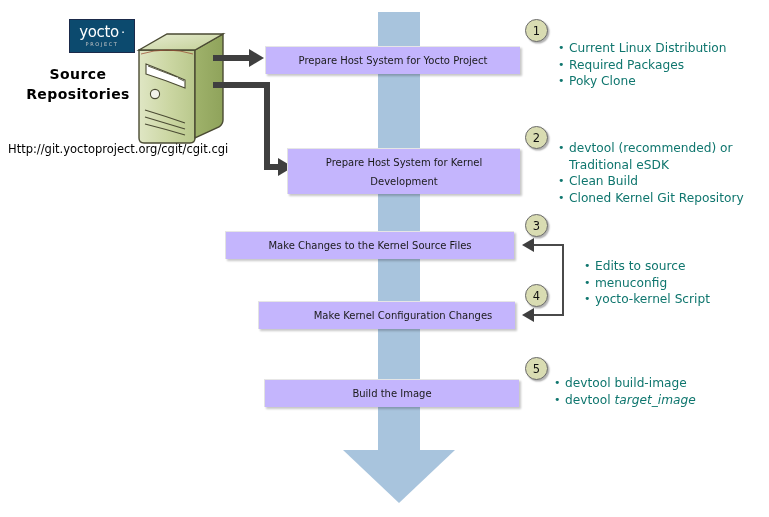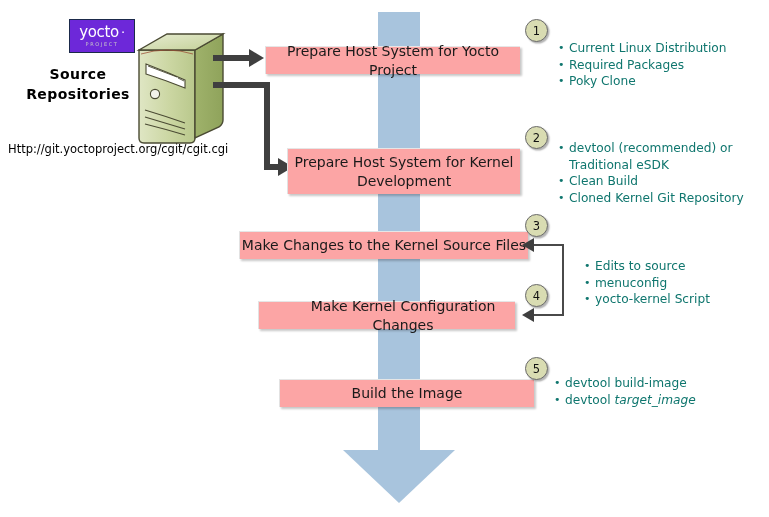--- a/index.html
+++ b/index.html
@@ -19,21 +19,21 @@
     background: #ffffff;
   }
 
   
   .logo-box {
     position: absolute;
     left: 69px;
     top: 19px;
     width: 66px;
     height: 34px;
-    background: #6d28d9;
+    background: #0c4a6e;
     border: 1px solid #1b2a4a;
     box-sizing: border-box;
     display: flex;
     flex-direction: column;
     align-items: center;
     justify-content: center;
     line-height: 1;
   }
   .logo-word {
     color: #ffffff;
@@ -90,29 +90,29 @@
     width: 0;
     height: 0;
     border-left: 56px solid transparent;
     border-right: 56px solid transparent;
     border-top: 53px solid #a8c4dd;
   }
 
   
   .pbox {
     position: absolute;
-    background: #fca5a5;
+    background: #c4b5fd;
     border-top: 1px solid #e6e6e6;
     border-left: 1px solid #e2e2e2;
     box-shadow: 2px 2px 2px rgba(0,0,0,0.22);
     display: flex;
     align-items: center;
     justify-content: center;
     text-align: center;
-    font-size: 14px;
+    font-size: 10px;
     color: #1a1a1a;
     line-height: 19px;
     box-sizing: border-box;
   }
 
   
   .dk { position: absolute; background: #3f3f3f; }
   .dk-arrow {
     position: absolute;
     width: 0; height: 0;
@@ -255,21 +255,21 @@
   </div>
   <div class="notes" style="left:556px; top:140px;">
     <ul>
       <li class="b">devtool (recommended) or</li>
       <li class="cont">Traditional eSDK</li>
       <li class="b">Clean Build</li>
       <li class="b">Cloned Kernel Git Repository</li>
     </ul>
   </div>
 
-  <div class="pbox" style="left:239px; top:231px; width:289px; height:28px;">
+  <div class="pbox" style="left:225px; top:231px; width:289px; height:28px;">
     <span>Make Changes to the Kernel Source Files</span>
   </div>
   <div class="step" style="left:525px; top:214px;">
     <span>3</span>
   </div>
 
   <div class="pbox" style="left:258px; top:301px; width:257px; height:28px;padding-left:32px;">
     <span>Make Kernel Configuration Changes</span>
   </div>
   <div class="step" style="left:525px; top:284px;">
@@ -283,21 +283,21 @@
   <div class="fb-arrow" style="left:522px; top:308px;"></div>
 
   <div class="notes" style="left:582px; top:258px;">
     <ul>
       <li class="b">Edits to source</li>
       <li class="b">menuconfig</li>
       <li class="b">yocto-kernel Script</li>
     </ul>
   </div>
 
-  <div class="pbox" style="left:279px; top:379px; width:255px; height:28px;">
+  <div class="pbox" style="left:264px; top:379px; width:255px; height:28px;">
     <span>Build the Image</span>
   </div>
   <div class="step" style="left:525px; top:357px;">
     <span>5</span>
   </div>
   <div class="notes" style="left:552px; top:375px;">
     <ul>
       <li class="b">devtool build-image</li>
       <li class="b"><span>devtool </span><span class="ital">target_image</span></li>
     </ul>

